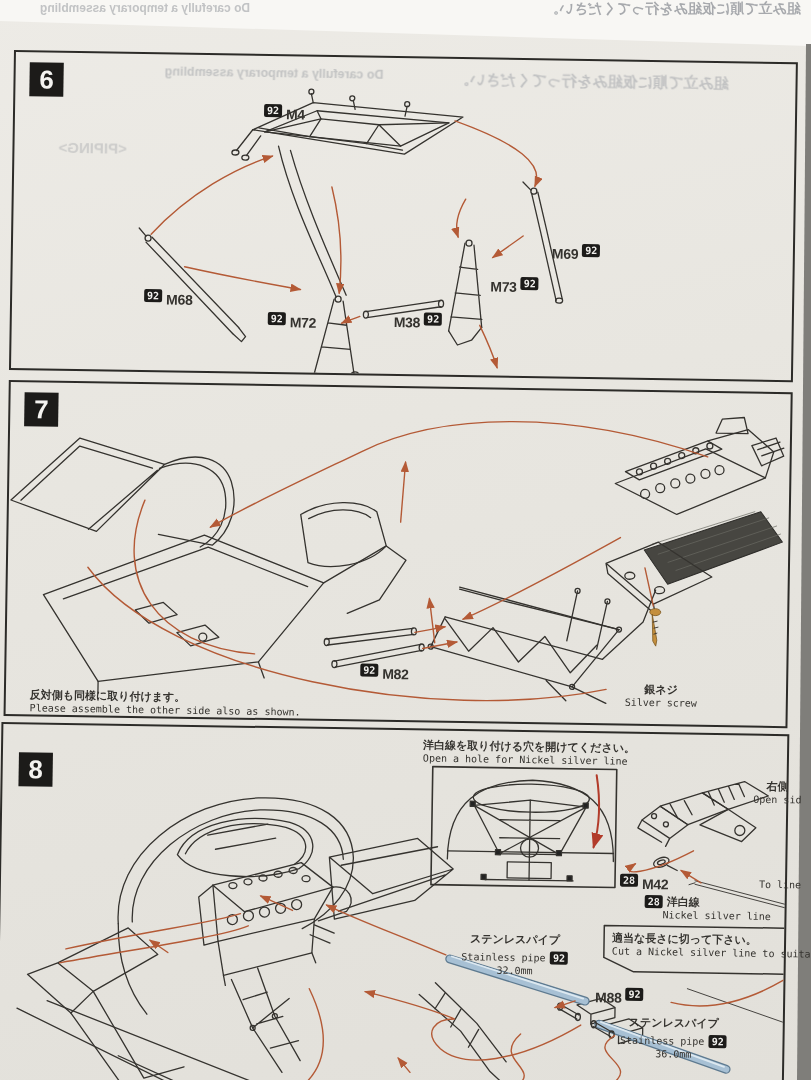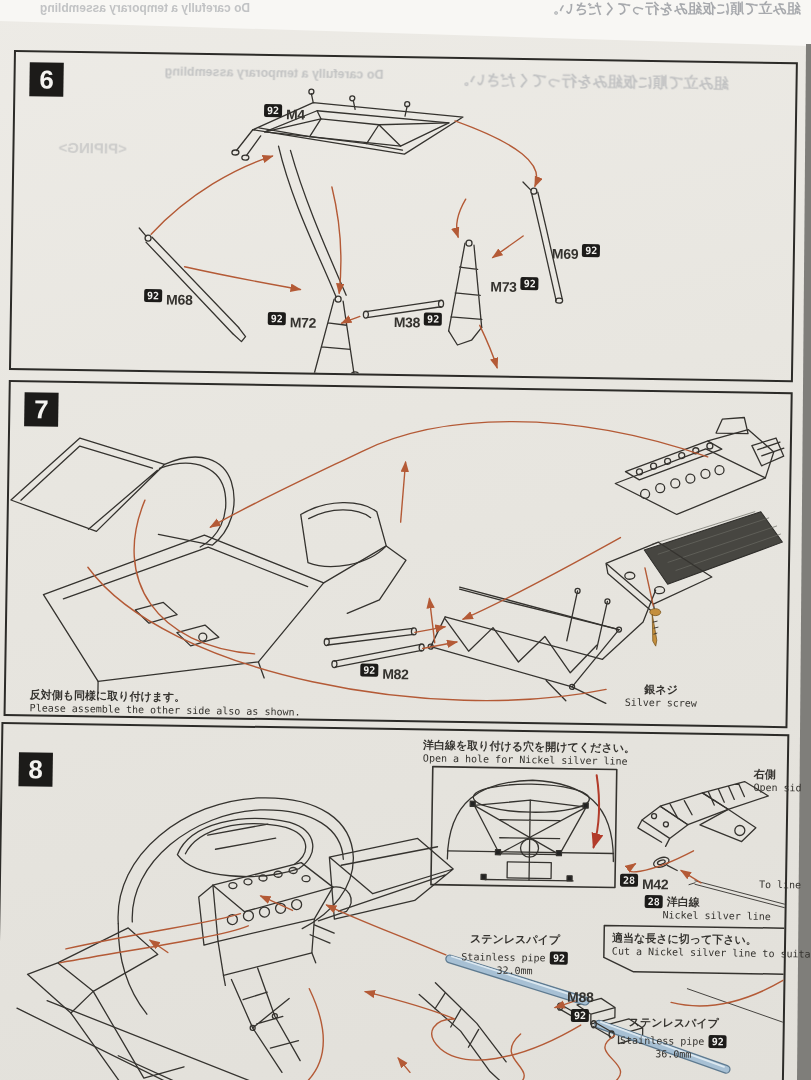--- a/index.html
+++ b/index.html
@@ -395,21 +395,21 @@
           <path d="M784,244 C744,268 706,276 672,268"></path>
           <path d="M66,224 C150,204 212,196 240,186 M60,238 C152,220 218,210 248,198"></path>
           <path d="M310,260 C330,300 330,330 310,352"></path>
         </g>
       </svg>
 
       <div class="txt" style="left:420px;top:7px;">
         <div class="jp">洋白線を取り付ける穴を開けてください。</div>
         <div class="en">Open a hole for Nickel silver line</div>
       </div>
-      <div class="txt" style="left:751px;top:31px;">
+      <div class="txt" style="left:751px;top:43px;text-align:center;">
         <div class="jp">右側</div>
         <div class="en">Open sid</div>
       </div>
       <div class="plabel" style="left:619px;top:135px;">
         <span class="badge">28</span>
           <span class="pname">M42</span>
       </div>
       <div class="txt en" style="left:758px;top:143px;">To line</div>
       <div class="txt" style="left:644px;top:160px;">
         <div class="plabel" style="position:static;">
@@ -420,21 +420,21 @@
       </div>
       <div class="cutbox" style="left:612px;top:197px;">
         <div class="jp">適当な長さに切って下さい。</div>
         <div class="en">Cut a Nickel silver line to suitabl</div>
       </div>
       <div class="txt center" style="left:440px;top:200px;width:150px;">
         <div class="jp">ステンレスパイプ</div>
         <div><span class="en">Stainless pipe</span> <span class="badge">92</span></div>
         <div class="en">32.0mm</div>
       </div>
-      <div class="plabel" style="left:568px;top:249px;flex-direction:column;">
+      <div class="plabel" style="left:596px;top:249px;">
         <span class="pname">M88</span>
           <span class="badge">92</span>
       </div>
       <div class="txt center" style="left:600px;top:281px;width:150px;">
         <div class="jp">ステンレスパイプ</div>
         <div><span class="en">Stainless pipe</span> <span class="badge">92</span></div>
         <div class="en">36.0mm</div>
       </div>
     </div>
 

